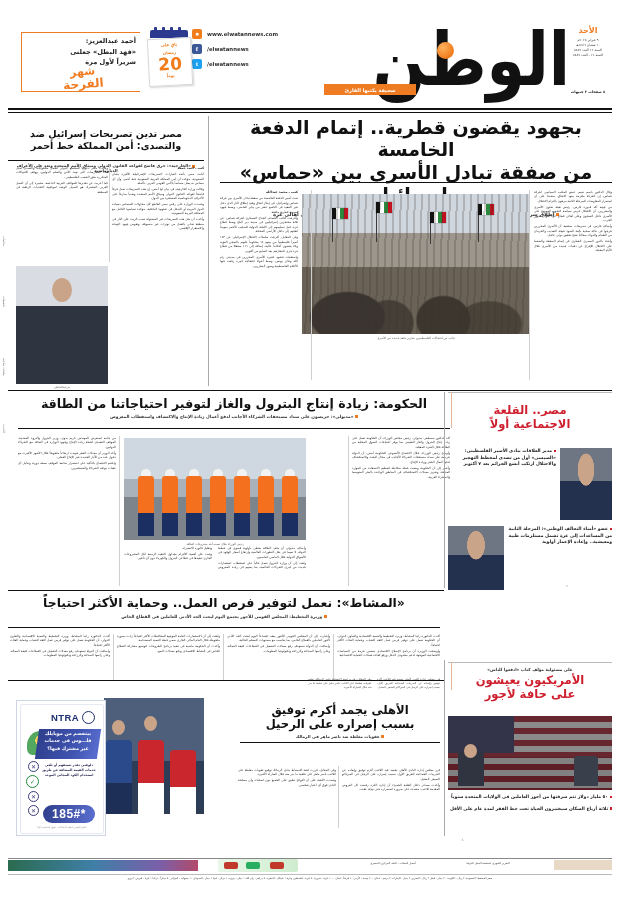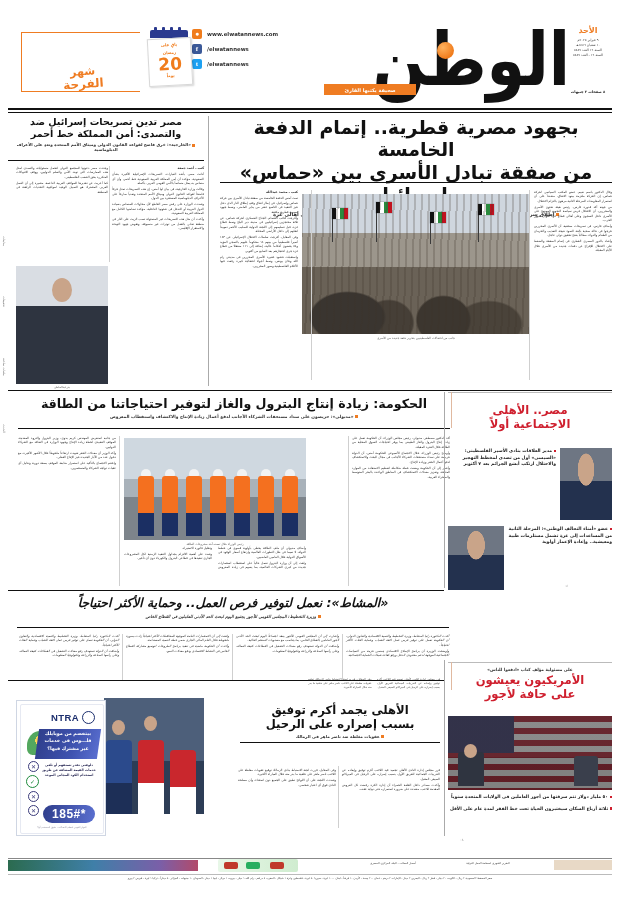--- a/index.html
+++ b/index.html
@@ -84,21 +84,21 @@
   .lead-rule{position:absolute;right:0;top:66px;width:392px;height:0.7px;background:#111;}
   .photo-main{position:absolute;right:82px;top:78px;width:228px;height:140px;overflow:hidden;
     background:#6d6a62;}
   .cap-main{position:absolute;right:82px;top:220px;width:228px;direction:rtl;text-align:center;
     font-size:3px;color:#555;}
   .lead-col{position:absolute;top:74px;width:78px;}
   .lc1{right:0px;}
   .lc2{right:314px;}
 
   .side{position:absolute;left:0;top:0;width:196px;}
-  .side h2{margin:0;direction:rtl;text-align:center;font-size:9.6px;font-weight:bold;
+  .side h2{margin:12px;direction:rtl;text-align:center;font-size:9.6px;font-weight:bold;
     line-height:1.22;color:#111;}
   .side .sub{margin-top:3px;direction:rtl;text-align:center;font-size:4.1px;font-weight:bold;color:#333;}
   .side-rule{position:absolute;left:0;top:44px;width:196px;height:0.7px;background:#111;}
   .side-photo{position:absolute;left:8px;top:150px;width:92px;height:118px;overflow:hidden;background:#3c3f46;}
   .vstrip{position:absolute;left:-6px;top:120px;width:16px;height:230px;}
   .vstrip .vt{transform:rotate(90deg);transform-origin:left top;white-space:nowrap;
     font-size:3.2px;color:#777;direction:rtl;}
 
   
   .band2{position:absolute;left:0;top:378px;width:604px;height:196px;}
@@ -117,21 +117,21 @@
     line-height:1.2;color:#cf1f2e;}
   .bx-line{position:absolute;right:0;top:-4px;width:164px;height:1.4px;background:#bbb;}
   .bx-v{position:absolute;right:160px;top:-4px;width:1.4px;height:36px;background:#e0b9a0;}
   .bullets{direction:rtl;text-align:right;font-size:4.5px;line-height:1.48;color:#222;font-weight:bold;}
   .bullets li{margin-bottom:5px;list-style:none;}
   .portrait{position:absolute;overflow:hidden;background:#4a4a52;}
   .pg{position:absolute;font-size:3.4px;color:#999;direction:ltr;}
 
   
   .band3{position:absolute;left:0;top:578px;width:604px;height:86px;}
-  .b3-main{position:absolute;left:9px;top:0;width:432px;font-style:italic;}
+  .b3-main{position:absolute;left:0;top:0;width:432px;}
   .b3-main h2{margin:0;direction:rtl;text-align:center;font-size:12.4px;font-weight:bold;
     line-height:1.2;color:#111;}
   .b3-main .sub{margin-top:3px;direction:rtl;text-align:center;font-size:4.2px;font-weight:bold;color:#333;}
   .b3-rule{position:absolute;left:0;top:31px;width:432px;height:0.7px;background:#111;}
   .b3-col{position:absolute;top:38px;width:103px;}
 
   
   .band4{position:absolute;left:0;top:668px;width:604px;height:176px;}
   .sp{position:absolute;left:0;top:0;width:432px;}
   .sp h2{margin:0;direction:rtl;text-align:center;font-size:11.6px;font-weight:bold;
@@ -262,20 +262,25 @@
         <span class="tx">/elwatannews</span>
       </div>
       <div class="row">
         <span class="ic ic-tw">t</span>
         <span class="tx">/elwatannews</span>
       </div>
     </div>
 
     <div class="promo">
       <div class="promo-box"></div>
+      <div class="promo-txt">
+        <div>أحمد عبدالعزيز:</div>
+        <div>«فهد البطل» جعلنى</div>
+        <div>شريراً لأول مرة</div>
+      </div>
       <div class="promo-num">٠٨</div>
 
       <div class="cal">
         <div class="top"></div>
         <div class="tooth" style="left:8px"></div>
         <div class="tooth" style="left:16px"></div>
         <div class="tooth" style="left:24px"></div>
         <div class="tooth" style="left:32px"></div>
         <div class="sheetc">
           <div class="s1">باقٍ على</div>
@@ -292,21 +297,21 @@
     </div>
 
     <div class="m-rule"></div>
     <div class="m-rule2"></div>
   </div>
 
   <div class="band1">
 
     <div class="lead">
       <h1>
-        <span>بجهود مصرية قطرية.. إتمام الدفعة الخامسة</span><br>
+        <span>بجهود يقضون قطرية.. إتمام الدفعة الخامسة</span><br>
         <span>من صفقة تبادل الأسرى بين «حماس» وإسرائيل</span>
       </h1>
       <div class="sub">
         <span class="sq"></span><span>إطلاق سراح ٣ محتجزين إسرائيليين مقابل تحرير ١٨٣ فلسطينياً.. و«فارس»: الاحتلال فرض الجوع على أهالى غزة</span>
       </div>
       <div class="lead-rule"></div>
 
       <div class="photo-main">
         <div class="ph crowd"></div>
         <div class="flags">
@@ -451,21 +456,21 @@
       <div class="colrule" style="left:101px;top:40px;height:150px;"></div>
       <div class="colrule" style="right:101px;top:40px;height:150px;"></div>
     </div>
 
     <div class="colrule" style="left:436px;top:-4px;height:196px;background:#aaa;"></div>
 
     <div class="b2-side">
       <div class="bx-line"></div>
       <div class="bx-v"></div>
       <h3 style="margin-top:8px;">
-        <span>مصر.. الأهلى</span><br>
+        <span>مصر.. القلعة</span><br>
         <span>الاجتماعية أولاً</span>
       </h3>
 
       <div class="portrait" style="right:0px;top:52px;width:52px;height:72px;">
         <div class="portrait-art"></div>
       </div>
       <ul class="bullets" style="position:absolute;right:56px;top:52px;width:108px;margin:0;padding:0;">
         <li>
           <span class="sqr"></span><span>مدير العلاقات بنادى الأسير الفلسطينى: «السيسى» أول من تصدى لمخطط التهجير والاحتلال ارتكب أبشع الجرائم بعد ٧ أكتوبر</span>
         </li>

